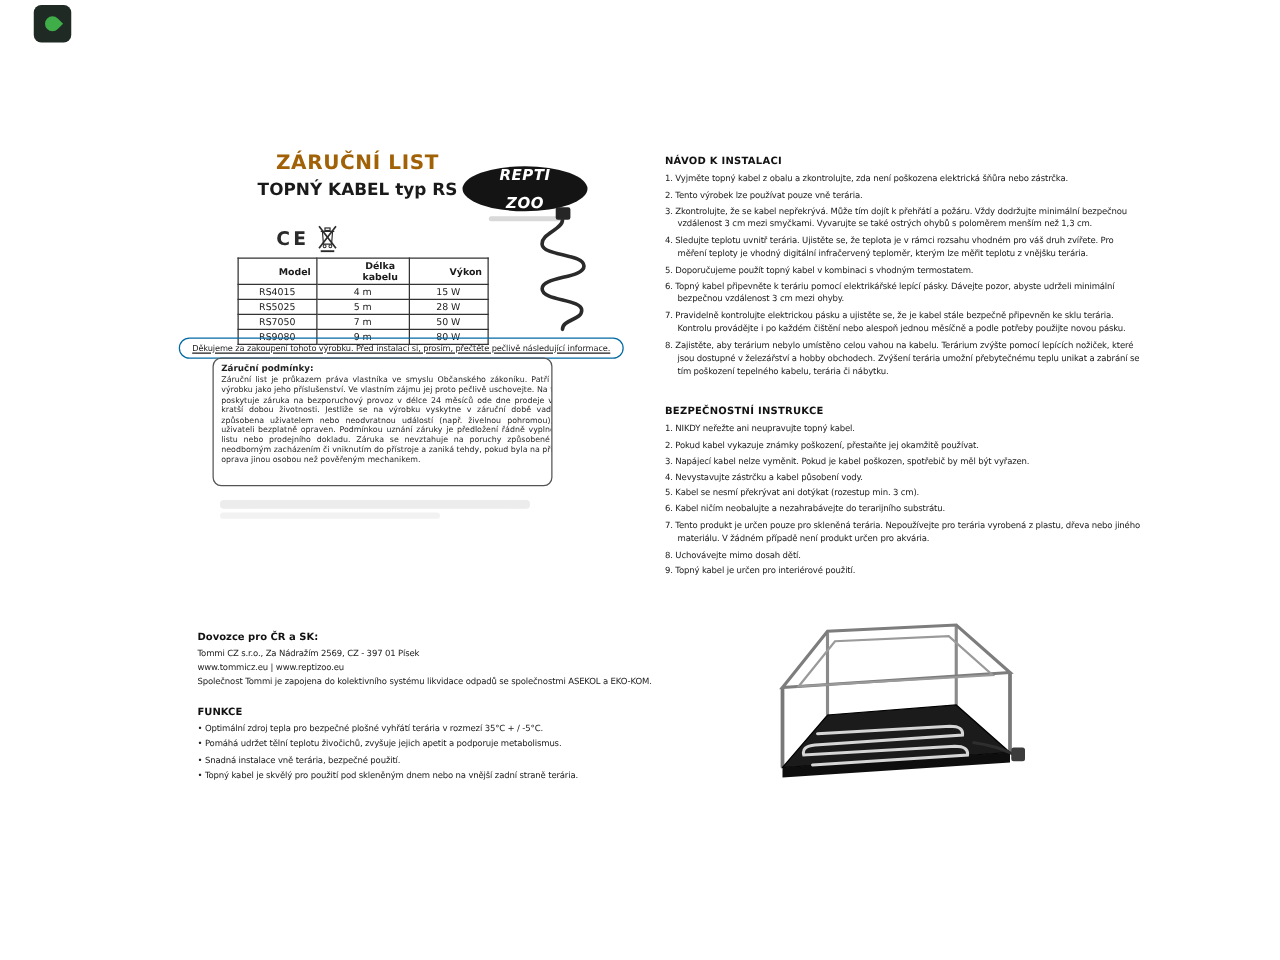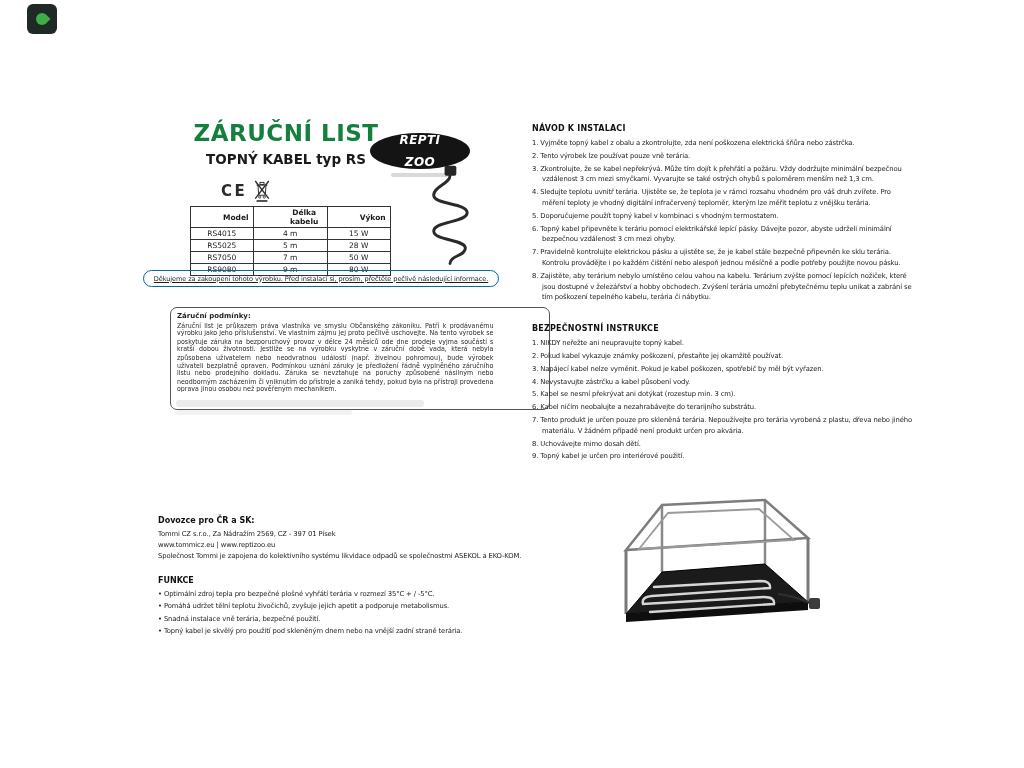--- a/index.html
+++ b/index.html
@@ -12,21 +12,21 @@
   .abs { position:absolute; }
 
   
   .watermark { left:27px; top:4px; width:30px; height:30px; border-radius:6px;
     background:#1f2a24; display:flex; align-items:center; justify-content:center; }
   .watermark .leaf { width:12px; height:12px; border-radius:50% 0 50% 50%;
     background:#3fae49; transform:rotate(45deg); }
 
   
   .title-block { left:188px; top:120px; width:196px; text-align:center; }
-  .doc-title { font-size:23px; font-weight:bold; letter-spacing:0.5px; color:#15803d; }
+  .doc-title { font-size:16px; font-weight:bold; letter-spacing:0.5px; color:#a16207; }
   .doc-subtitle { font-size:13.5px; font-weight:bold; margin-top:5px; color:#1a1a1a; }
 
   .logo { left:370px; top:133px; width:100px; }
   .logo-oval { width:100px; height:36px; background:#141414; border-radius:50%;
     display:flex; align-items:center; justify-content:center; gap:4px;flex-direction:column; }
   .logo-word { color:#fff; font-weight:bold; font-style:italic; font-size:12px; letter-spacing:0.4px; }
   .logo-tagline-smudge { margin:4px auto 0 auto; width:58px; height:4px; background:#d9d9d9; border-radius:2px; }
 
   .ce-mark { left:221px; top:182px; font-size:15px; font-weight:bold; letter-spacing:2.5px; color:#2b2b2b; }
   .weee { left:253px; top:179px; }
@@ -35,32 +35,32 @@
 
   .model-table { left:190px; top:206px; border-collapse:collapse; font-size:7.5px; color:#1a1a1a; }
   .model-table th, .model-table td { border:1px solid #333; text-align:center; padding:1px 4px; height:10px; }
   .model-table th { font-weight:bold;padding-left:32px; }
   .col-model { width:52px; } .col-len { width:74px; } .col-pow { width:46px; }
 
   .thanks-pill { left:143px; top:270px; width:356px; height:17px; border:1px solid #0369a1;
     border-radius:9px; display:flex; align-items:center; justify-content:center;
     font-size:6.6px; letter-spacing:-0.1px; white-space:nowrap; color:#1e1e1e;text-decoration:underline; }
 
-  .warranty-box { left:170px; top:307px; width:380px; height:103px; border:1px solid #555;
+  .warranty-box { left:170px; top:286px; width:272px; height:103px; border:1px solid #555;
     border-radius:7px; padding:4px 6px; overflow:hidden; }
   .warranty-heading { font-size:7px; font-weight:bold; margin-bottom:2px; }
   .warranty-text { width:452px; font-size:9px; line-height:11.4px; text-align:justify;
     transform:scale(0.7); transform-origin:0 0; color:#2a2a2a; }
 
   .smudge1 { left:176px; top:400px; width:248px; height:7px; background:#ececec; border-radius:3px; }
   .smudge2 { left:176px; top:410px; width:176px; height:5px; background:#f2f2f2; border-radius:3px; }
 
   .importer { left:158px; top:505px; width:380px; }
   .funkce { left:158px; top:565px; width:380px; }
-  .block-heading { font-size:8px; font-weight:bold; margin-bottom:4px; color:#111;margin-top:11px; }
+  .block-heading { font-size:8px; font-weight:bold; margin-bottom:4px; color:#111; }
   .t7 { font-size:6.8px; letter-spacing:-0.12px; line-height:10.8px; color:#222; }
   .bullet-item { padding-left:8px; text-indent:-8px; margin-bottom:1.5px; }
 
   
   .right-col { left:532px; top:124px; width:382px; }
   .section-heading { font-size:8px; font-weight:bold; letter-spacing:0.2px; margin-bottom:5px; color:#111; }
   .num-item { padding-left:10px; text-indent:-10px; margin-bottom:2px; }
   .safety-section { margin-top:21px; }
 
   .terrarium { left:612px; top:492px; }

